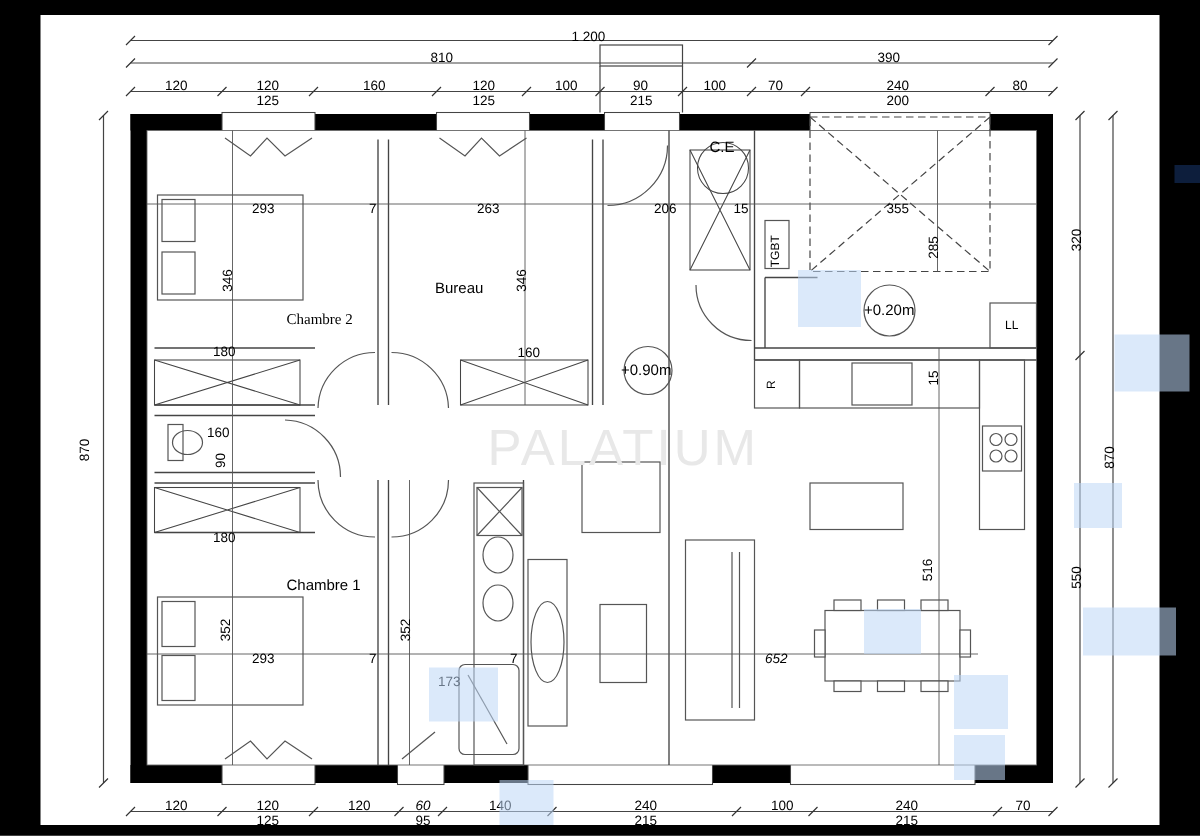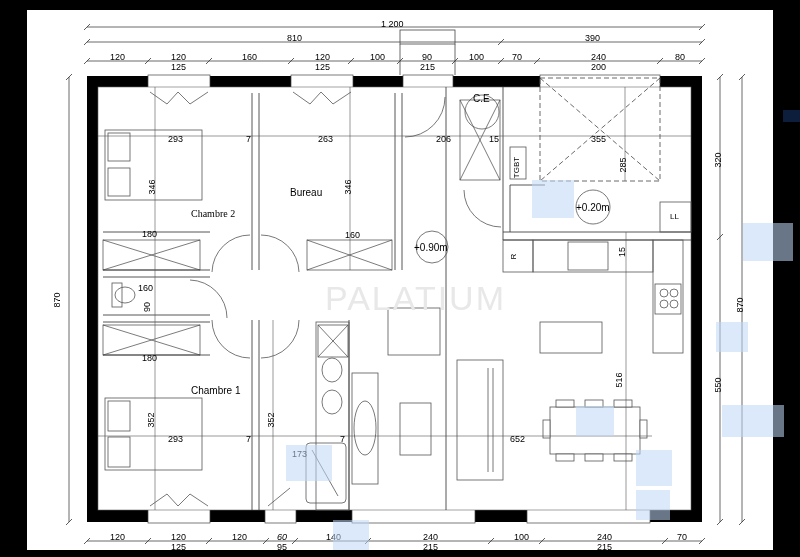--- a/index.html
+++ b/index.html
@@ -242,21 +242,21 @@
 <span class="txt" style="left:318px;top:220px;font-size:9px;">160</span>
 <span class="txt" style="left:111px;top:273px;font-size:9px;">160</span>
 <span class="txt" style="left:115px;top:292px;font-size:9px;transform:rotate(-90deg);">90</span>
 <span class="txt" style="left:115px;top:343px;font-size:9px;">180</span>
 <span class="txt" style="left:116px;top:405px;font-size:9px;transform:rotate(-90deg);">352</span>
 <span class="txt" style="left:141px;top:424px;font-size:9px;">293</span>
 <span class="txt" style="left:219px;top:424px;font-size:9px;">7</span>
 <span class="txt" style="left:236px;top:405px;font-size:9px;transform:rotate(-90deg);">352</span>
 <span class="txt" style="left:265px;top:439px;font-size:9px;">173</span>
 <span class="txt" style="left:313px;top:424px;font-size:9px;">7</span>
-<span class="txt" style="left:483px;top:424px;font-size:9px;">652</span>
+<span class="txt" style="left:483px;top:424px;font-size:9px;font-style:italic;">652</span>
 <span class="txt" style="left:584px;top:365px;font-size:9px;transform:rotate(-90deg);">516</span>
 
 <span class="txt" style="left:164px;top:198px;font-size:10px;font-family:Liberation Serif, serif;">Chambre 2</span>
 <span class="txt" style="left:263px;top:177px;font-size:10px;">Bureau</span>
 <span class="txt" style="left:164px;top:375px;font-size:10px;">Chambre 1</span>
 
 <span class="txt" style="left:446px;top:83px;font-size:10px;">C.E</span>
 <span class="txt" style="left:479px;top:153px;font-size:8px;transform:rotate(-90deg);">TGBT</span>
 <span class="txt" style="left:643px;top:202px;font-size:8px;">LL</span>
 <span class="txt" style="left:484px;top:242px;font-size:8px;transform:rotate(-90deg);">R</span>

